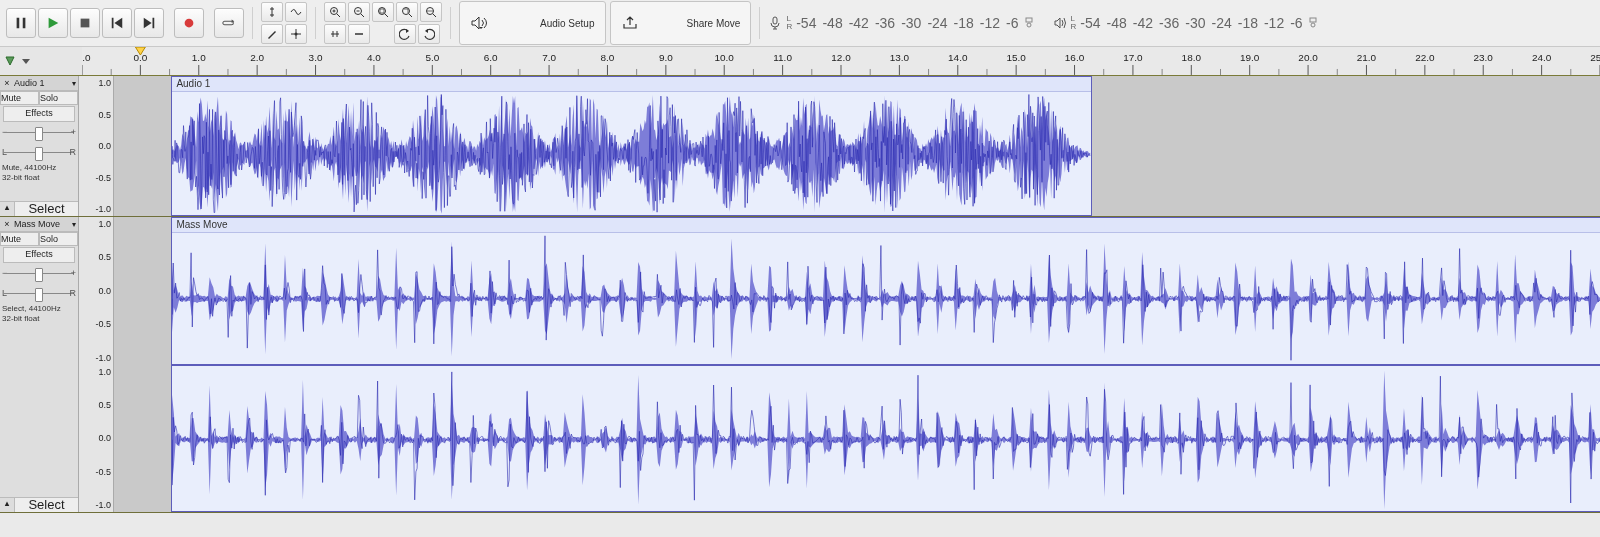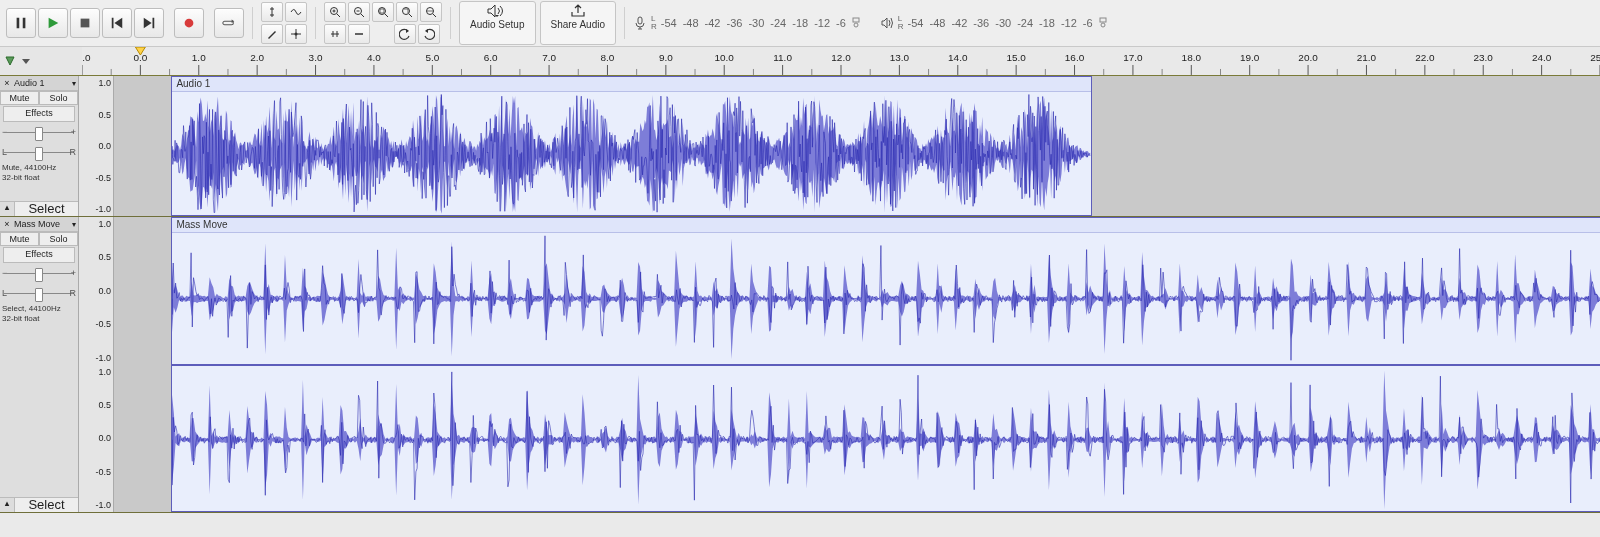--- a/index.html
+++ b/index.html
@@ -16,44 +16,44 @@
   .toolbar{height:46px;background:#eeeeee;display:flex;align-items:center;gap:4px;padding:0 6px;border-bottom:1px solid #c9c9c9;}
   .btn-grp{display:flex;gap:2px;align-items:center;}
   .btn{width:24px;height:24px;border:1px solid #bdbdbd;border-radius:3px;background:linear-gradient(#fdfdfd,#e8e8e8);display:flex;align-items:center;justify-content:center;box-shadow:0 1px 0 #fff inset;}
   .btn svg{width:14px;height:14px;}
   .btn.big{width:28px;height:28px;}
   .sep{width:1px;height:32px;background:#cfcfcf;margin:0 4px;}
   .tool-col{display:flex;flex-direction:column;gap:2px;}
   .tool-row{display:flex;gap:2px;}
   .sbtn{width:20px;height:18px;border:1px solid #c5c5c5;border-radius:2px;background:linear-gradient(#fdfdfd,#e9e9e9);display:flex;align-items:center;justify-content:center;}
   .sbtn svg{width:12px;height:12px;}
-  .panel{border:1px solid #c5c5c5;border-radius:3px;background:#f5f5f5;display:flex;flex-direction:column;align-items:center;justify-content:flex-start;padding:2px 10px;height:38px;}
+  .panel{border:1px solid #c5c5c5;border-radius:3px;background:#f5f5f5;display:flex;flex-direction:row;align-items:center;justify-content:flex-start;padding:2px 10px;height:38px;gap:48px;}
   .panel .lbl{font-size:10px;color:#333;margin-top:1px;}
   .meter{display:flex;align-items:center;gap:4px;font-size:9px;color:#555;}
   .meter .mic{width:14px;height:14px;}
   .db-scale{display:flex;gap:6px;}
-  .db-scale span{font-size:11px;color:#666;text-align:center;}
+  .db-scale span{font-size:14px;color:#666;text-align:center;}
   .lr{display:flex;flex-direction:column;font-size:8px;line-height:8px;color:#666;}
   
   .ruler-row{height:28px;display:flex;border-bottom:1px solid #7a7a38;background:#e6e6e6;}
   .ruler-left{width:78px;display:flex;align-items:center;justify-content:flex-start;padding-left:4px;gap:4px;}
   .ruler-left svg{width:12px;height:12px;}
   .ruler{flex:1;position:relative;background:#e9e9e9;}
   .ruler-svg{width:100%;height:28px;display:block;}
   .rlabel{font-size:10px;fill:#222;}
   
   .tracks{display:flex;flex-direction:column;}
   .track{display:flex;border-bottom:1px solid #6f6f3a;}
   .tcp{width:78px;background:#dedede;border-right:1px solid #aaa;display:flex;flex-direction:column;font-size:9px;color:#222;position:relative;}
   .tcp .hdr{display:flex;align-items:center;gap:2px;background:#d4d4d4;height:14px;padding:0 2px;border-bottom:1px solid #bbb;}
   .tcp .hdr .x{width:10px;text-align:center;cursor:default;}
   .tcp .hdr .nm{flex:1;font-size:9px;}
   .tcp .hdr .dd{font-size:8px;}
   .ms-row{display:flex;height:14px;}
-  .ms-row div{flex:1;text-align:center;border:1px solid #bbb;background:#eee;font-size:9px;line-height:12px;}
+  .ms-row div{flex:1;border:1px solid #bbb;background:#eee;font-size:9px;line-height:12px;}
   .fx{height:14px;text-align:center;border:1px solid #bbb;background:#eee;font-size:9px;line-height:12px;margin:1px 3px;}
   .slider{height:16px;position:relative;margin:2px 4px;}
   .slider .line{position:absolute;top:7px;left:0;right:0;height:1px;background:#888;}
   .slider .thumb{position:absolute;top:2px;left:50%;transform:translateX(-50%);width:6px;height:12px;background:#fff;border:1px solid #888;border-radius:1px;}
   .slider .minus,.slider .plus{position:absolute;top:2px;font-size:9px;color:#555;}
   .slider .minus{left:-2px;} .slider .plus{right:-2px;}
   .tinfo{font-size:8px;color:#333;padding:0 2px;line-height:10px;}
   .tcp .footer{margin-top:auto;display:flex;height:14px;border-top:1px solid #bbb;}
   .tcp .footer .arrow{width:14px;text-align:center;background:#ddd;border-right:1px solid #bbb;}
   .tcp .footer .sel{flex:1;text-align:center;background:#eee;font-size:13px;line-height:13px;}
@@ -222,21 +222,21 @@
           <path d="M12 4 q3 3 0 6 M14 2 q5 5 0 10" fill="none" stroke="#333"></path>
           <polygon points="9,13 13,13 11,15" fill="#333" transform="translate(0,-2)"></polygon>
         </svg>
     <span class="lbl">Audio Setup</span>
   </div>
 
   <div class="panel">
     <svg width="18" height="14" viewBox="0 0 18 14">
           <path d="M3 8 v4 h12 v-4 M9 1 v8 M6 4 l3 -3 l3 3" fill="none" stroke="#333" stroke-width="1.2"></path>
         </svg>
-    <span class="lbl">Share Audio</span>
+    <span class="lbl">Share Move</span>
   </div>
   <div class="sep"></div>
 
   <div class="meter">
     <svg class="mic" viewBox="0 0 14 14">
           <rect x="5" y="1" width="4" height="7" rx="2" fill="none" stroke="#555"></rect>
           <path d="M3 7 a4 4 0 0 0 8 0 M7 11 v2 M5 13 h4" fill="none" stroke="#555"></path>
         </svg>
     <div class="lr">
           <span>L</span>

